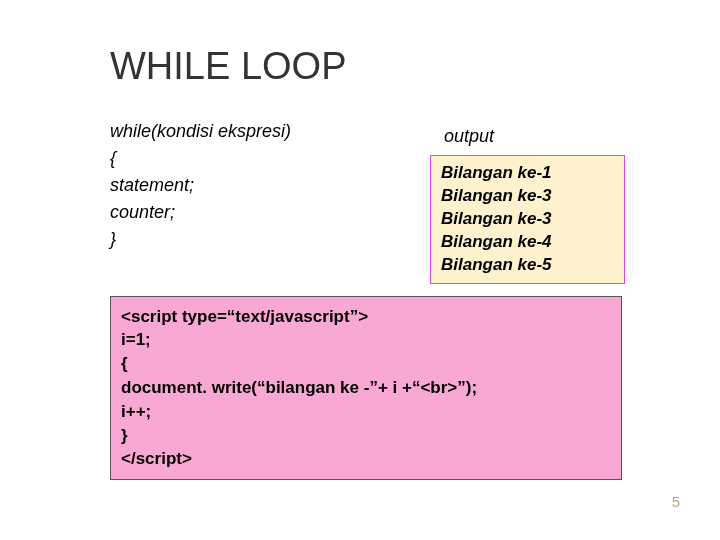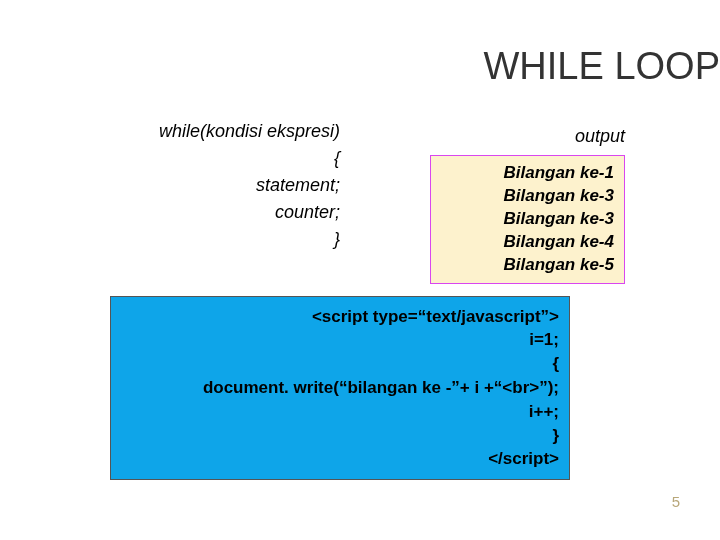--- a/index.html
+++ b/index.html
@@ -1,15 +1,15 @@
 <!DOCTYPE html>
 <html><head>
 <meta charset="utf-8">
 <style>
-  * { margin: 0; padding: 0; box-sizing: border-box; text-align: right; }
+  * { margin: 0; padding: 0; box-sizing: border-box; }
   body {
     width: 720px;
     height: 540px;
     background: #ffffff;
     font-family: Arial, sans-serif;
     position: relative;
     padding: 45px 0 0 110px;
   }
   .title {
     font-size: 38px;
@@ -48,22 +48,22 @@
     color: #000;
     line-height: 1.35;
   }
   .code-box {
     border: 1px solid #555;
     padding: 8px 10px;
     font-size: 17px;
     font-weight: bold;
     color: #000;
     line-height: 1.4;
-    background: #0ea5e9;
-    width: 460px;
+    background: #f9a8d4;
+    width: 512px;
   }
   .page-number {
     position: absolute;
     bottom: 30px;
     right: 40px;
     font-size: 15px;
     color: #b8a77a;
   }
 </style>
 </head>

